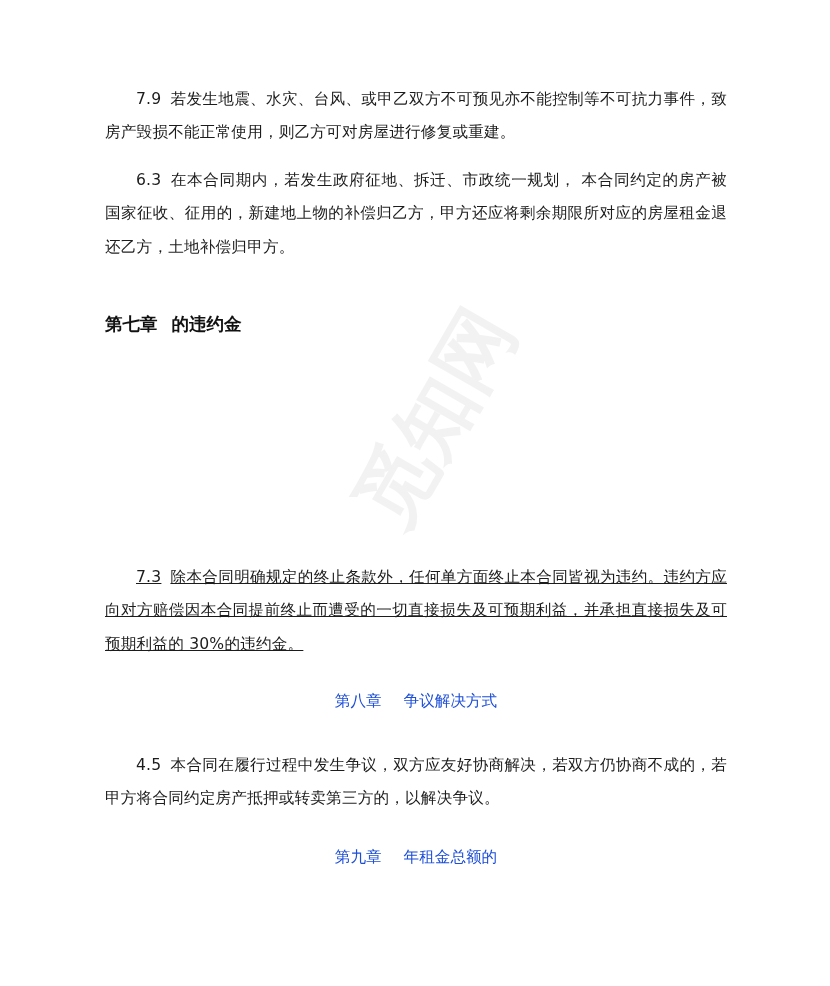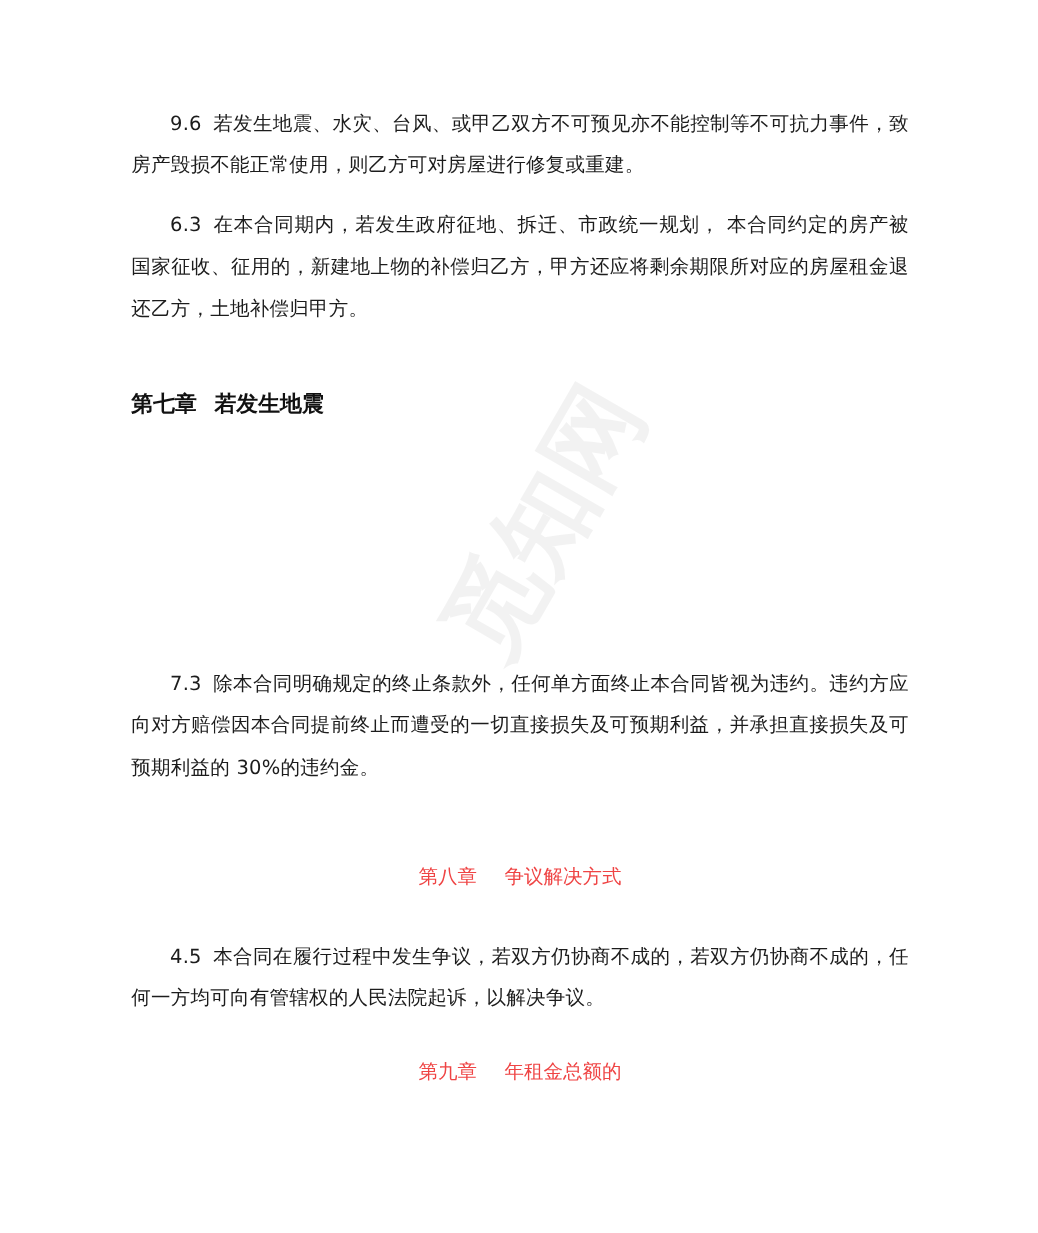--- a/index.html
+++ b/index.html
@@ -42,21 +42,21 @@
       color: #111111;
     }
     .heading-bold .gap { display: inline-block; width: 14px; }
     .heading-center {
       position: absolute;
       left: 105px;
       width: 622px;
       text-align: center;
       font-size: 15.6px;
       line-height: 24px;
-      color: #ef4444;
+      color: #1d4ed8;
     }
     .heading-center .gap { display: inline-block; width: 22px; }
     .watermark {
       position: absolute;
       left: 330px;
       top: 270px;
       width: 220px;
       height: 300px;
       pointer-events: none;
     }
@@ -66,42 +66,42 @@
 
 <div class="page">
 
   <svg class="watermark" viewBox="0 0 220 300">
     <g transform="translate(110,150) rotate(-60)">
       <text x="0" y="0" text-anchor="middle" dominant-baseline="middle" font-size="78" font-weight="bold" font-family="DejaVu Sans, sans-serif" fill="#000000" fill-opacity="0.05">觅知网</text>
     </g>
   </svg>
 
   <div class="block para" style="top:83px;">
-    <span class="num">9.6</span><span>若发生地震、水灾、台风、或甲乙双方不可预见亦不能控制等不可抗力事件，致房产毁损不能正常使用，则乙方可对房屋进行修复或重建。</span>
+    <span class="num">7.9</span><span>若发生地震、水灾、台风、或甲乙双方不可预见亦不能控制等不可抗力事件，致房产毁损不能正常使用，则乙方可对房屋进行修复或重建。</span>
   </div>
 
   <div class="block para" style="top:164px;">
     <span class="num">6.3</span><span>在本合同期内，若发生政府征地、拆迁、市政统一规划， 本合同约定的房产被国家征收、征用的，新建地上物的补偿归乙方，甲方还应将剩余期限所对应的房屋租金退还乙方，土地补偿归甲方。</span>
   </div>
 
   <div class="heading-bold" style="top:312px;">
-    <span>第七章</span><span class="gap"></span><span>若发生地震</span>
+    <span>第七章</span><span class="gap"></span><span>的违约金</span>
   </div>
 
 
 
-  <div class="block para" style="top:531px;">
+  <div class="block para" style="top:561px;text-decoration:underline;">
     <span class="num">7.3</span><span>除本合同明确规定的终止条款外，任何单方面终止本合同皆视为违约。违约方应向对方赔偿因本合同提前终止而遭受的一切直接损失及可预期利益，并承担直接损失及可预期利益的 30%的违约金。</span>
   </div>
 
   <div class="heading-center" style="top:689px;">
     <span>第八章</span><span class="gap"></span><span>争议解决方式</span>
   </div>
 
   <div class="block para" style="top:749px;">
-    <span class="num">4.5</span><span>本合同在履行过程中发生争议，若双方仍协商不成的，若双方仍协商不成的，任何一方均可向有管辖权的人民法院起诉，以解决争议。</span>
+    <span class="num">4.5</span><span>本合同在履行过程中发生争议，双方应友好协商解决，若双方仍协商不成的，若甲方将合同约定房产抵押或转卖第三方的，以解决争议。</span>
   </div>
 
   <div class="heading-center" style="top:845px;">
     <span>第九章</span><span class="gap"></span><span>年租金总额的</span>
   </div>
 
 </div>
 
 </body></html>

